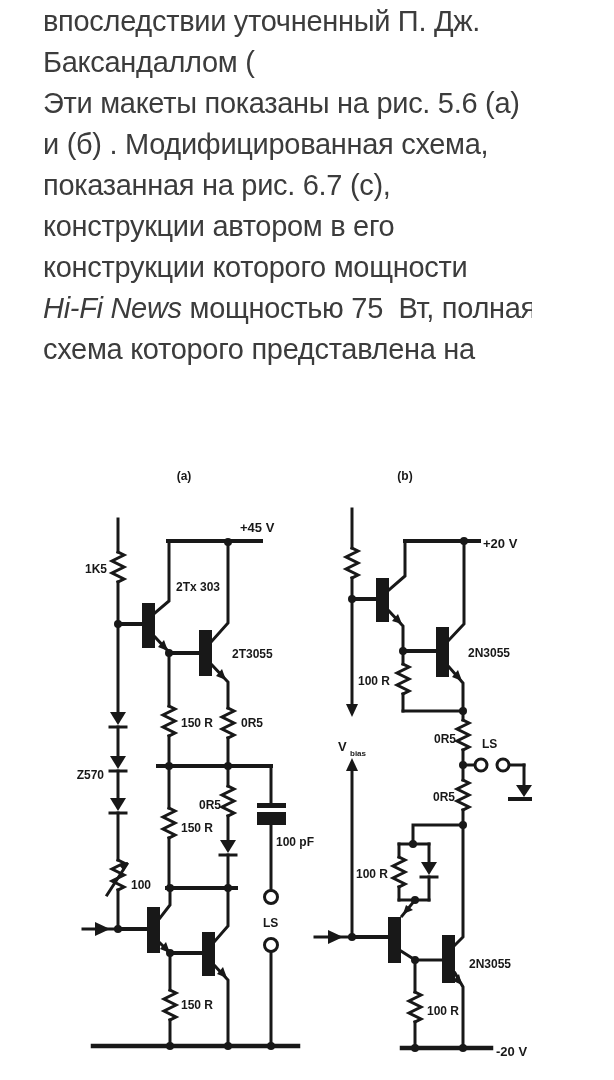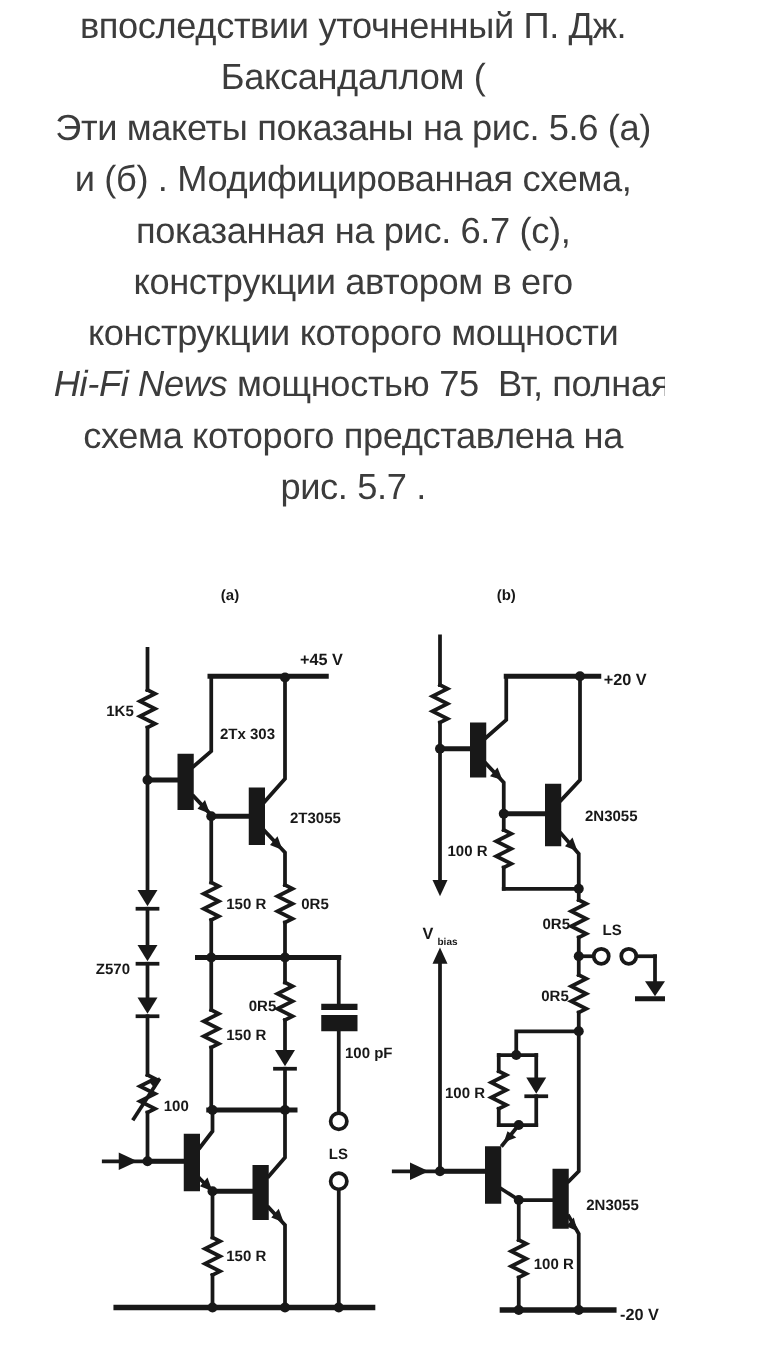--- a/index.html
+++ b/index.html
@@ -1,17 +1,17 @@
 <!DOCTYPE html>
 <html><head>
 <meta charset="utf-8">
 <style>
   html,body{margin:0;padding:0;background:#ffffff;}
   .page{position:relative;width:532px;height:1080px;background:#ffffff;overflow:hidden;
-        font-family:"Liberation Sans",sans-serif;text-align:center;}
+        font-family:"Liberation Sans",sans-serif;}
   .text-block{position:absolute;left:43px;top:1px;right:10px;
               font-size:29px;line-height:41px;color:#3c3c3c;letter-spacing:-0.3px;}
   .tline{white-space:pre;}
   .link{text-decoration-thickness:2px;text-underline-offset:5px;cursor:pointer;}
   .it{font-style:italic;}
   .figure{position:absolute;left:0;top:440px;width:614px;height:640px;}
   svg text{font-family:"Liberation Sans",sans-serif;font-weight:bold;fill:#181818;font-size:12px;}
   .t13{font-size:13px;}
   .sub{font-size:8px;}
   .mid{text-anchor:middle;}
@@ -30,21 +30,20 @@
   <div class="text-block">
     <div class="tline">впоследствии уточненный П. Дж.</div>
     <div class="tline"><span class="link">Баксандаллом</span><span> (</span></div>
     <div class="tline">Эти макеты показаны на рис. 5.6 (а)</div>
     <div class="tline">и (б) . Модифицированная схема,</div>
     <div class="tline">показанная на рис. 6.7 (с),</div>
     <div class="tline">конструкции автором в его</div>
     <div class="tline">конструкции которого мощности</div>
     <div class="tline"><span class="it">Hi-Fi News</span><span> мощностью 75  Вт, полная</span></div>
     <div class="tline">схема которого представлена на</div>
-    <div class="tline">рис. 5.7 .</div>
   </div>
 
   <div class="figure">
   <svg width="614" height="640" viewBox="0 440 614 640">
 
     <g>
       <g>
         <path class="w" d="M118 519 V552"></path>
         <path class="w" d="M118 582 V712"></path>
         <path class="w" d="M118 727 V756"></path>

